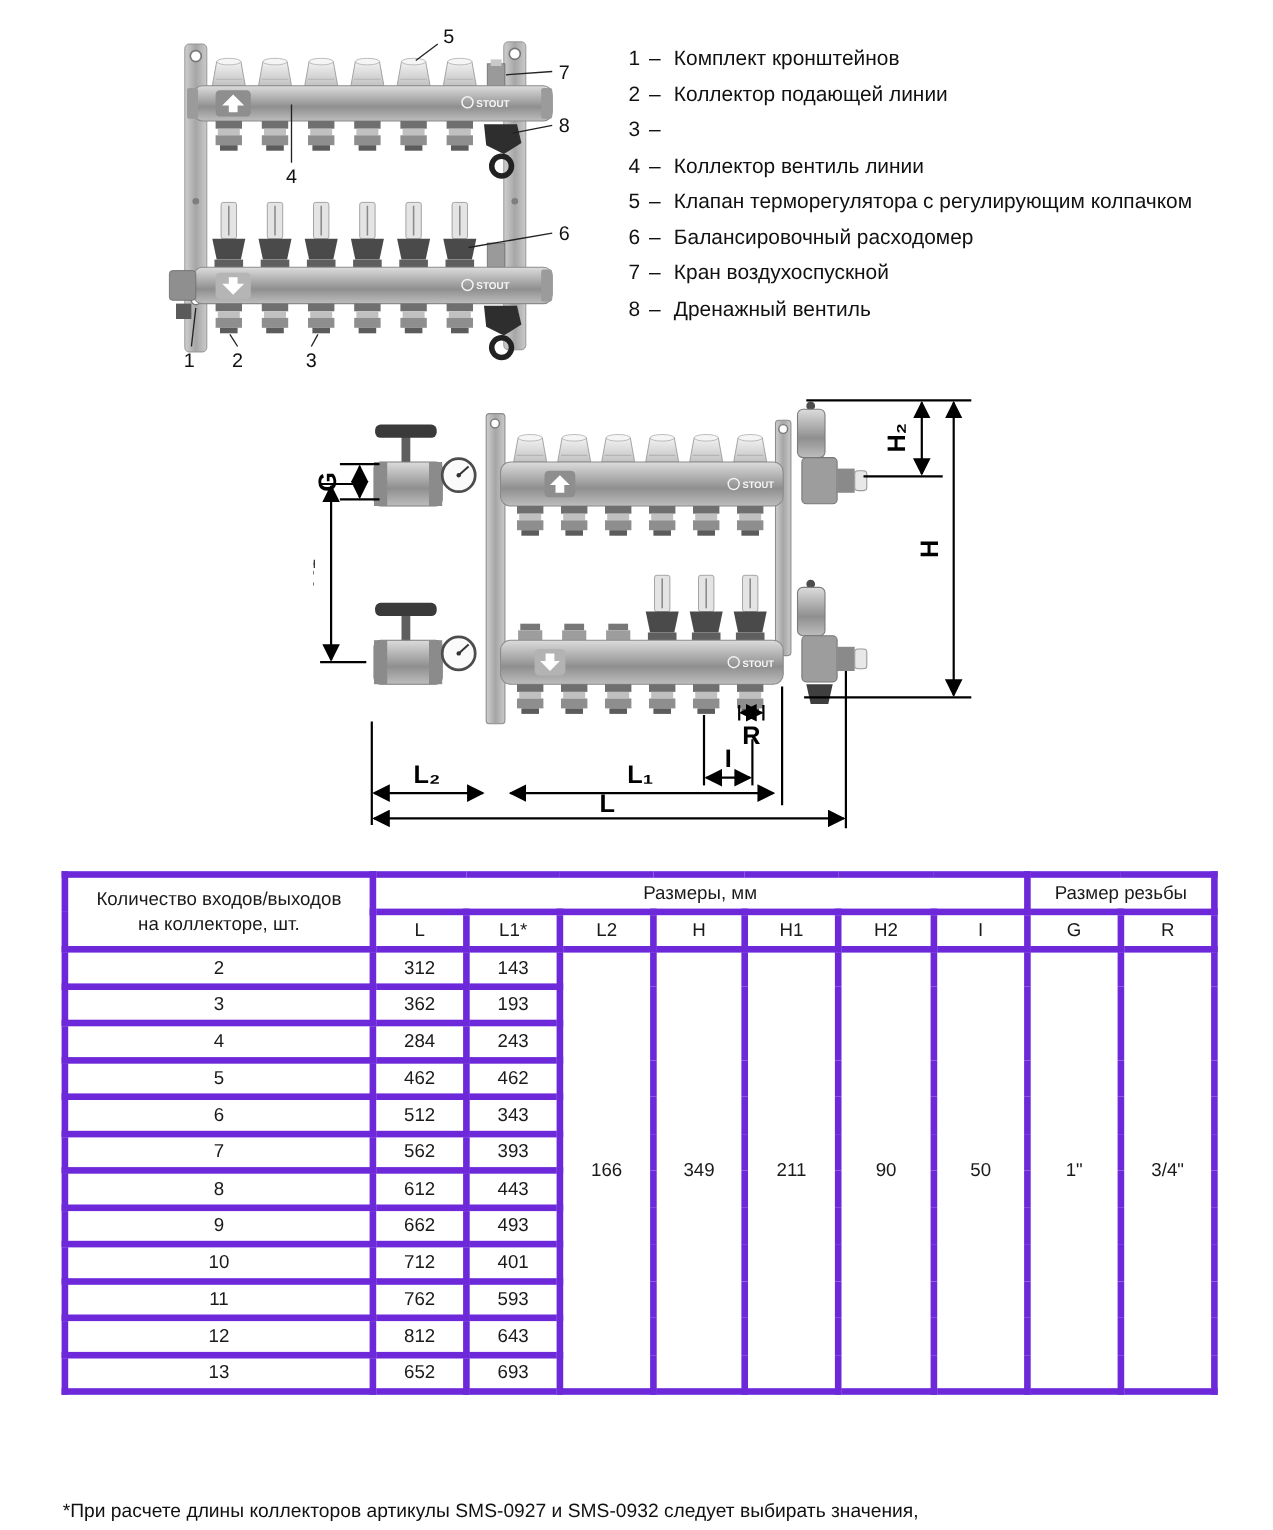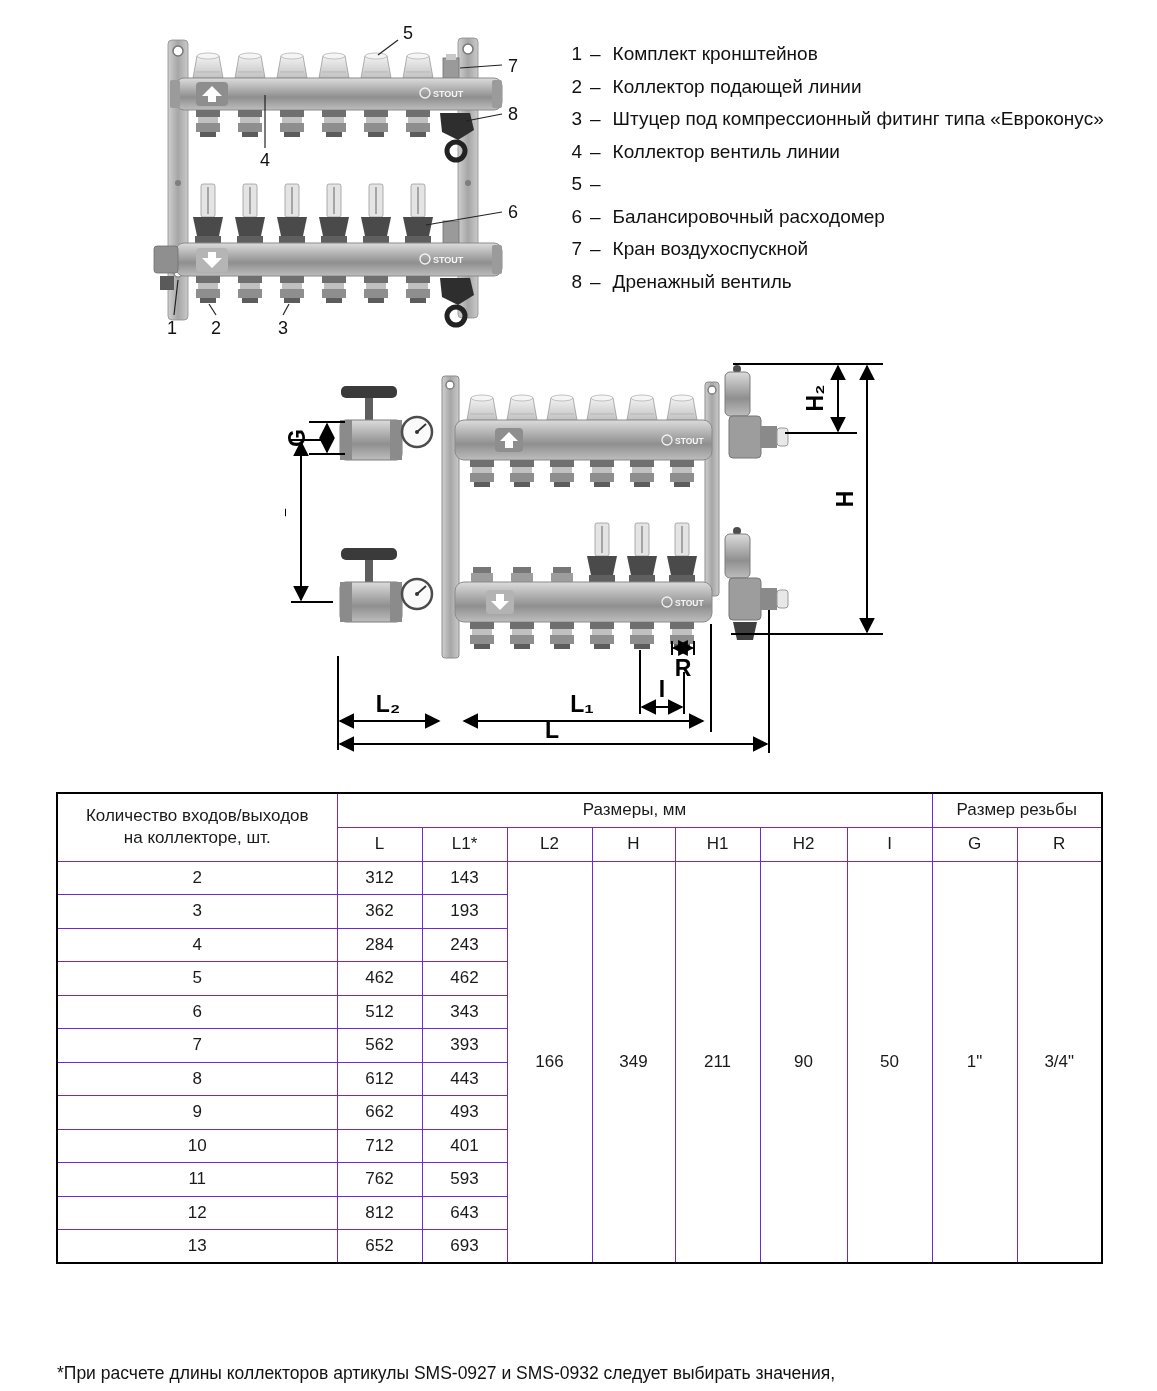--- a/index.html
+++ b/index.html
@@ -12,21 +12,21 @@
   .legend-item { display:flex; align-items:baseline; font-size:19px; line-height:19px; margin-bottom:13.5px; color:#111; }
   .lg-num { min-width:14px; text-align:right; }
   .lg-dash { margin:0 12px 0 8px; }
 
   
   .photo-svg { position:absolute; left:140px; top:18px; }
   .diagram-svg { position:absolute; left:285px; top:356px; }
 
   
   .dim-table { position:absolute; left:56px; top:792px; border-collapse:collapse; table-layout:fixed; }
-  .dim-table td, .dim-table th { border:1px solid #6d28d9; font-weight:400; font-size:17px; text-align:center; vertical-align:middle; padding:2px 4px; background:#fff; }
+  .dim-table td, .dim-table th { border:6px solid #6d28d9; font-weight:400; font-size:17px; text-align:center; vertical-align:middle; padding:2px 4px; background:#fff; }
   .dim-table { border:2px solid #000; }
   .dim-table thead th { height:34px; }
   .dim-table tbody td { height:33.5px; font-size:17px; }
   .hdr-2line span { display:block; line-height:22px; }
 
   
   .footnote { position:absolute; left:57px; top:1360px; width:860px; font-size:17.5px; line-height:26px; color:#111; }
 </style>
 </head>
 <body>
@@ -187,30 +187,30 @@
         <span>Комплект кронштейнов</span>
       </div>
     <div class="legend-item">
         <span class="lg-num">2</span>
         <span class="lg-dash">–</span>
         <span>Коллектор подающей линии</span>
       </div>
     <div class="legend-item">
         <span class="lg-num">3</span>
         <span class="lg-dash">–</span>
-        <span>Штуцер под компрессионный фитинг типа «Евроконус»</span>
       </div>
     <div class="legend-item">
         <span class="lg-num">4</span>
         <span class="lg-dash">–</span>
         <span>Коллектор вентиль линии</span>
       </div>
     <div class="legend-item">
         <span class="lg-num">5</span>
         <span class="lg-dash">–</span>
+        <span>Клапан терморегулятора с регулирующим колпачком</span>
       </div>
     <div class="legend-item">
         <span class="lg-num">6</span>
         <span class="lg-dash">–</span>
         <span>Балансировочный расходомер</span>
       </div>
     <div class="legend-item">
         <span class="lg-num">7</span>
         <span class="lg-dash">–</span>
         <span>Кран воздухоспускной</span>

